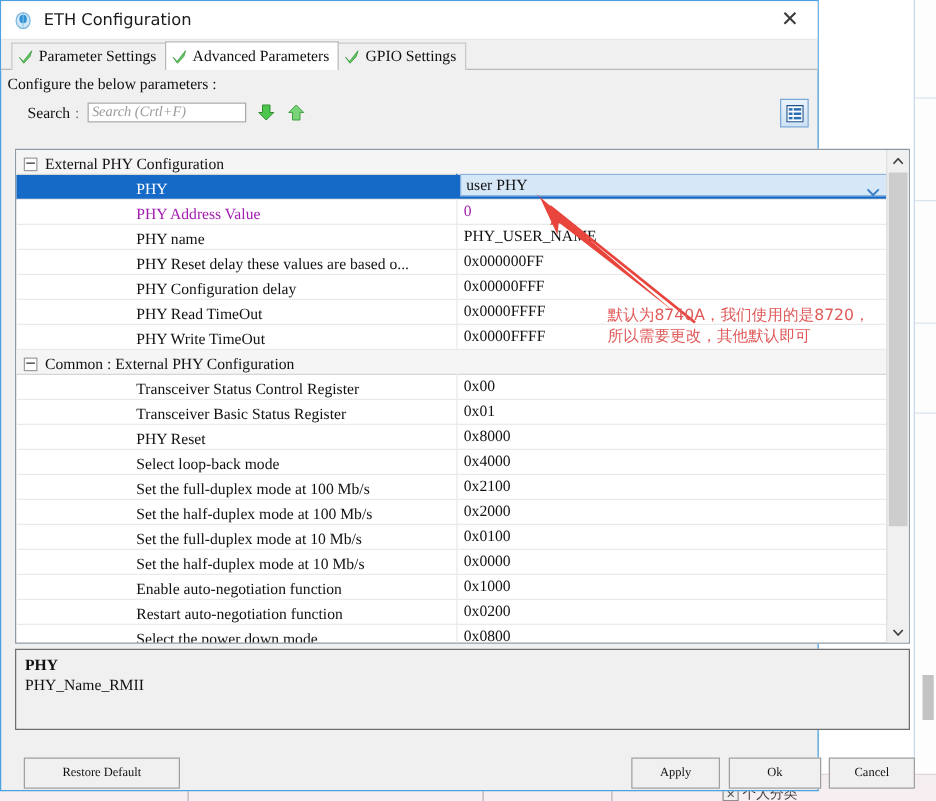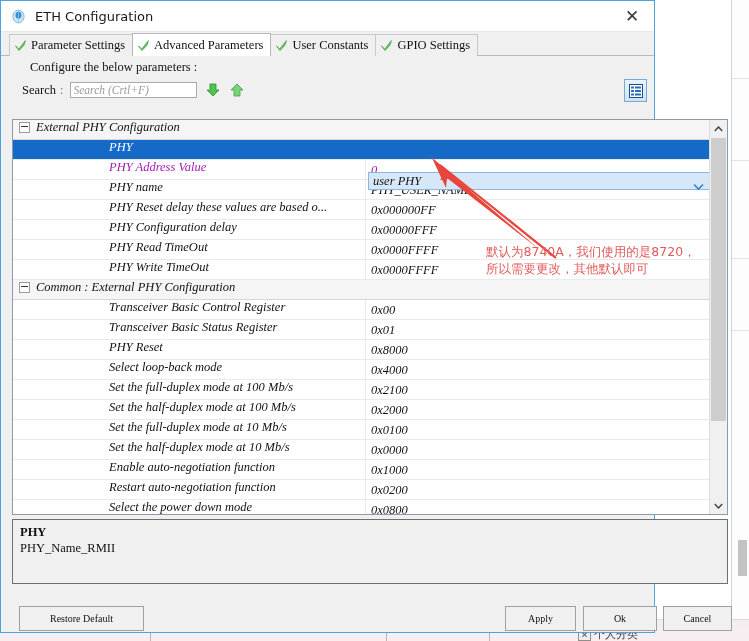--- a/index.html
+++ b/index.html
@@ -41,21 +41,21 @@
   #tabstrip{height:23px;background:#f0f0f0;display:flex;align-items:flex-end;padding-left:8px;
             border-bottom:1px solid #b9b9b9;box-sizing:content-box;position:relative;}
   .tab{height:21px;display:flex;align-items:center;padding:0 7px 0 4px;background:#f0f0f0;
        border:1px solid #c8c8c8;border-bottom:none;margin-right:-1px;position:relative;top:1px;
        font-size:12.5px;color:#111;white-space:nowrap;cursor:pointer;}
   .tab.active{background:#ffffff;border-color:#b9b9b9;height:22px;z-index:3;}
   .tab .chk{margin-right:4px;display:inline-block;width:13px;height:13px;position:relative;flex:0 0 13px;}
   .tab .chk svg{display:block;}
 
   
-  #configline{padding:4px 0 2px 29px;font-size:12.5px;color:#111;}
+  #configline{padding:4px 0 2px 5px;font-size:12.5px;color:#111;}
 
   
   #searchrow{height:26px;display:flex;align-items:center;padding-left:21px;position:relative;}
   #searchlabel{font-size:12.5px;color:#111;margin-right:4px;}
   #searchcolon{font-size:12.5px;color:#777;margin-right:6px;}
   #searchbox{
     width:127px;height:16px;border:1px solid #a9a9a9;background:#ffffff;
     font-family:"Liberation Serif",serif;font-size:11.5px;color:#9a9a9a;font-style:italic;
     padding:0 3px;line-height:16px;box-sizing:border-box;outline:none;
   }
@@ -65,22 +65,22 @@
     position:absolute;right:7px;top:2px;width:21px;height:21px;border:1px solid #7aa9d6;
     background:linear-gradient(#e9f2fb,#cfe2f5);display:flex;align-items:center;justify-content:center;cursor:pointer;
   }
 
   
   #gridwrap{
     position:absolute;left:11px;top:118px;width:716px;height:396px;
     border:1px solid #8e9aa6;background:#ffffff;box-sizing:border-box;overflow:hidden;
   }
   #gridscroll{position:absolute;left:0;top:0;right:17px;bottom:0;overflow:hidden;}
-  .row{height:20px;display:flex;align-items:flex-start;border-bottom:1px solid #eaeaea;box-sizing:border-box;
-       font-size:12.5px;color:#111;cursor:default;font-style:italic;}
+  .row{height:20px;display:flex;align-items:flex-end;border-bottom:1px solid #eaeaea;box-sizing:border-box;
+       font-size:12.5px;color:#111;cursor:default;}
   .row.group{background:#f5f5f5;border-bottom:1px solid #d6d6d6;}
   .row.selected{background:#1569c7;color:#ffffff;}
   .row .lbl{flex:0 0 352px;padding-left:18px;box-sizing:border-box;white-space:nowrap;overflow:hidden;}
   .row.group .lbl{padding-left:6px;display:flex;align-items:center;}
   .row .val{flex:1 1 auto;padding-left:5px;border-left:1px solid #eaeaea;box-sizing:border-box;
             white-space:nowrap;overflow:hidden;height:20px;line-height:20px;}
   .row.selected .val{border-left:1px solid #1569c7;}
   .row.group .val{border-left:none;}
   .row.disabled .lbl,.row.disabled .val{color:#a21caf;}
   .row .lbl span.txt{padding-left:78px;display:inline-block;}
@@ -172,28 +172,20 @@
       </span>
       <span>Parameter Settings</span>
     </div>
     <div class="tab active">
       <span class="chk">
         <svg width="13" height="13" viewBox="0 0 13 13">
           <path d="M1.5 6.8 L4.6 10.2 L11.4 1.6 L10 6.2 L5 11.6 Z" fill="#63c964" stroke="#3e9c3f" stroke-width="0.7" stroke-linejoin="round"></path>
         </svg>
       </span>
       <span>Advanced Parameters</span>
-    </div>
-    <div class="tab">
-      <span class="chk">
-        <svg width="13" height="13" viewBox="0 0 13 13">
-          <path d="M1.5 6.8 L4.6 10.2 L11.4 1.6 L10 6.2 L5 11.6 Z" fill="#63c964" stroke="#3e9c3f" stroke-width="0.7" stroke-linejoin="round"></path>
-        </svg>
-      </span>
-      <span>User Constants</span>
     </div>
     <div class="tab">
       <span class="chk">
         <svg width="13" height="13" viewBox="0 0 13 13">
           <path d="M1.5 6.8 L4.6 10.2 L11.4 1.6 L10 6.2 L5 11.6 Z" fill="#63c964" stroke="#3e9c3f" stroke-width="0.7" stroke-linejoin="round"></path>
         </svg>
       </span>
       <span>GPIO Settings</span>
     </div>
   </div>
@@ -299,21 +291,21 @@
       <div class="row group">
         <div class="lbl">
           <span class="expander"></span>
           <span class="txt">Common : External PHY Configuration</span>
         </div>
         <div class="val"></div>
       </div>
 
       <div class="row">
         <div class="lbl">
-          <span class="txt">Transceiver Basic Control Register</span>
+          <span class="txt">Transceiver Status Control Register</span>
         </div>
         <div class="val">0x00</div>
       </div>
 
       <div class="row">
         <div class="lbl">
           <span class="txt">Transceiver Basic Status Register</span>
         </div>
         <div class="val">0x01</div>
       </div>

